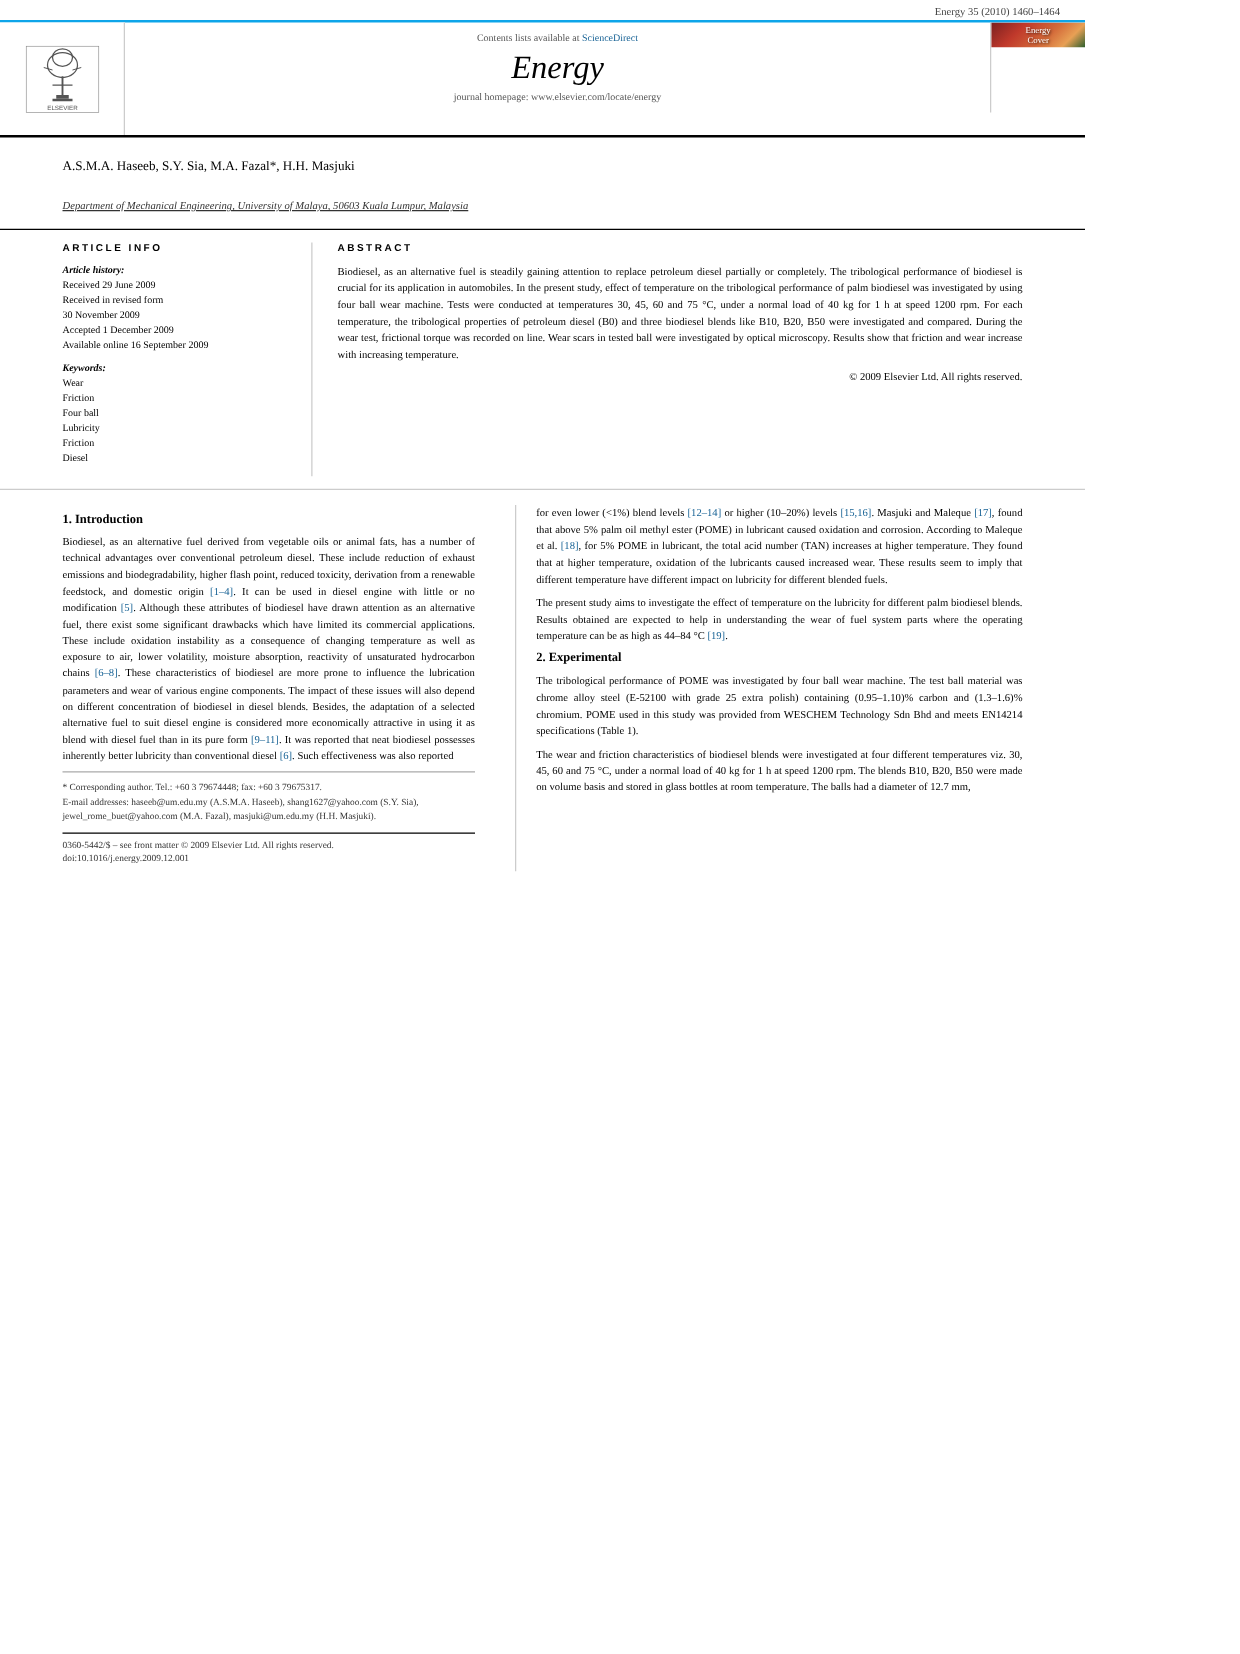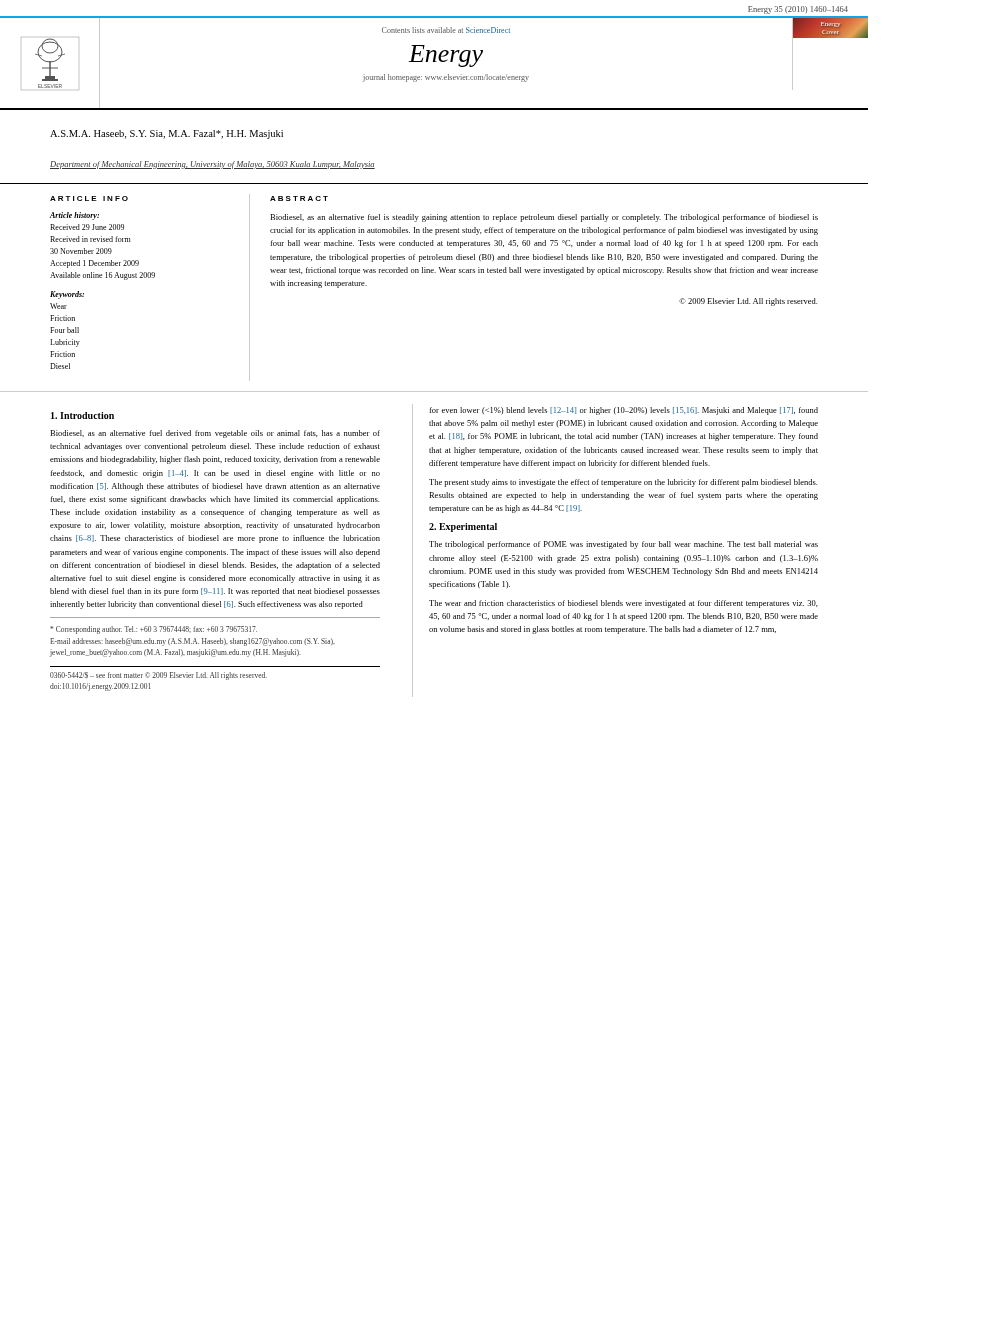--- a/index.html
+++ b/index.html
@@ -294,21 +294,21 @@
 
   <div class="article-info-row">
     <div class="article-info-col">
       <div class="section-label">ARTICLE INFO</div>
       <div class="info-block">
         <div class="info-block-title">Article history:</div>
         <div class="info-item">Received 29 June 2009</div>
         <div class="info-item">Received in revised form</div>
         <div class="info-item">30 November 2009</div>
         <div class="info-item">Accepted 1 December 2009</div>
-        <div class="info-item">Available online 16 August 2009</div>
+        <div class="info-item">Available online 16 September 2009</div>
       </div>
       <div class="info-block">
         <div class="info-block-title">Keywords:</div>
         <div class="keywords-list">
             <div class="info-item">Wear</div>
             <div class="info-item">Friction</div>
             <div class="info-item">Four ball</div>
             <div class="info-item">Lubricity</div>
             <div class="info-item">Friction</div>
             <div class="info-item">Diesel</div>

